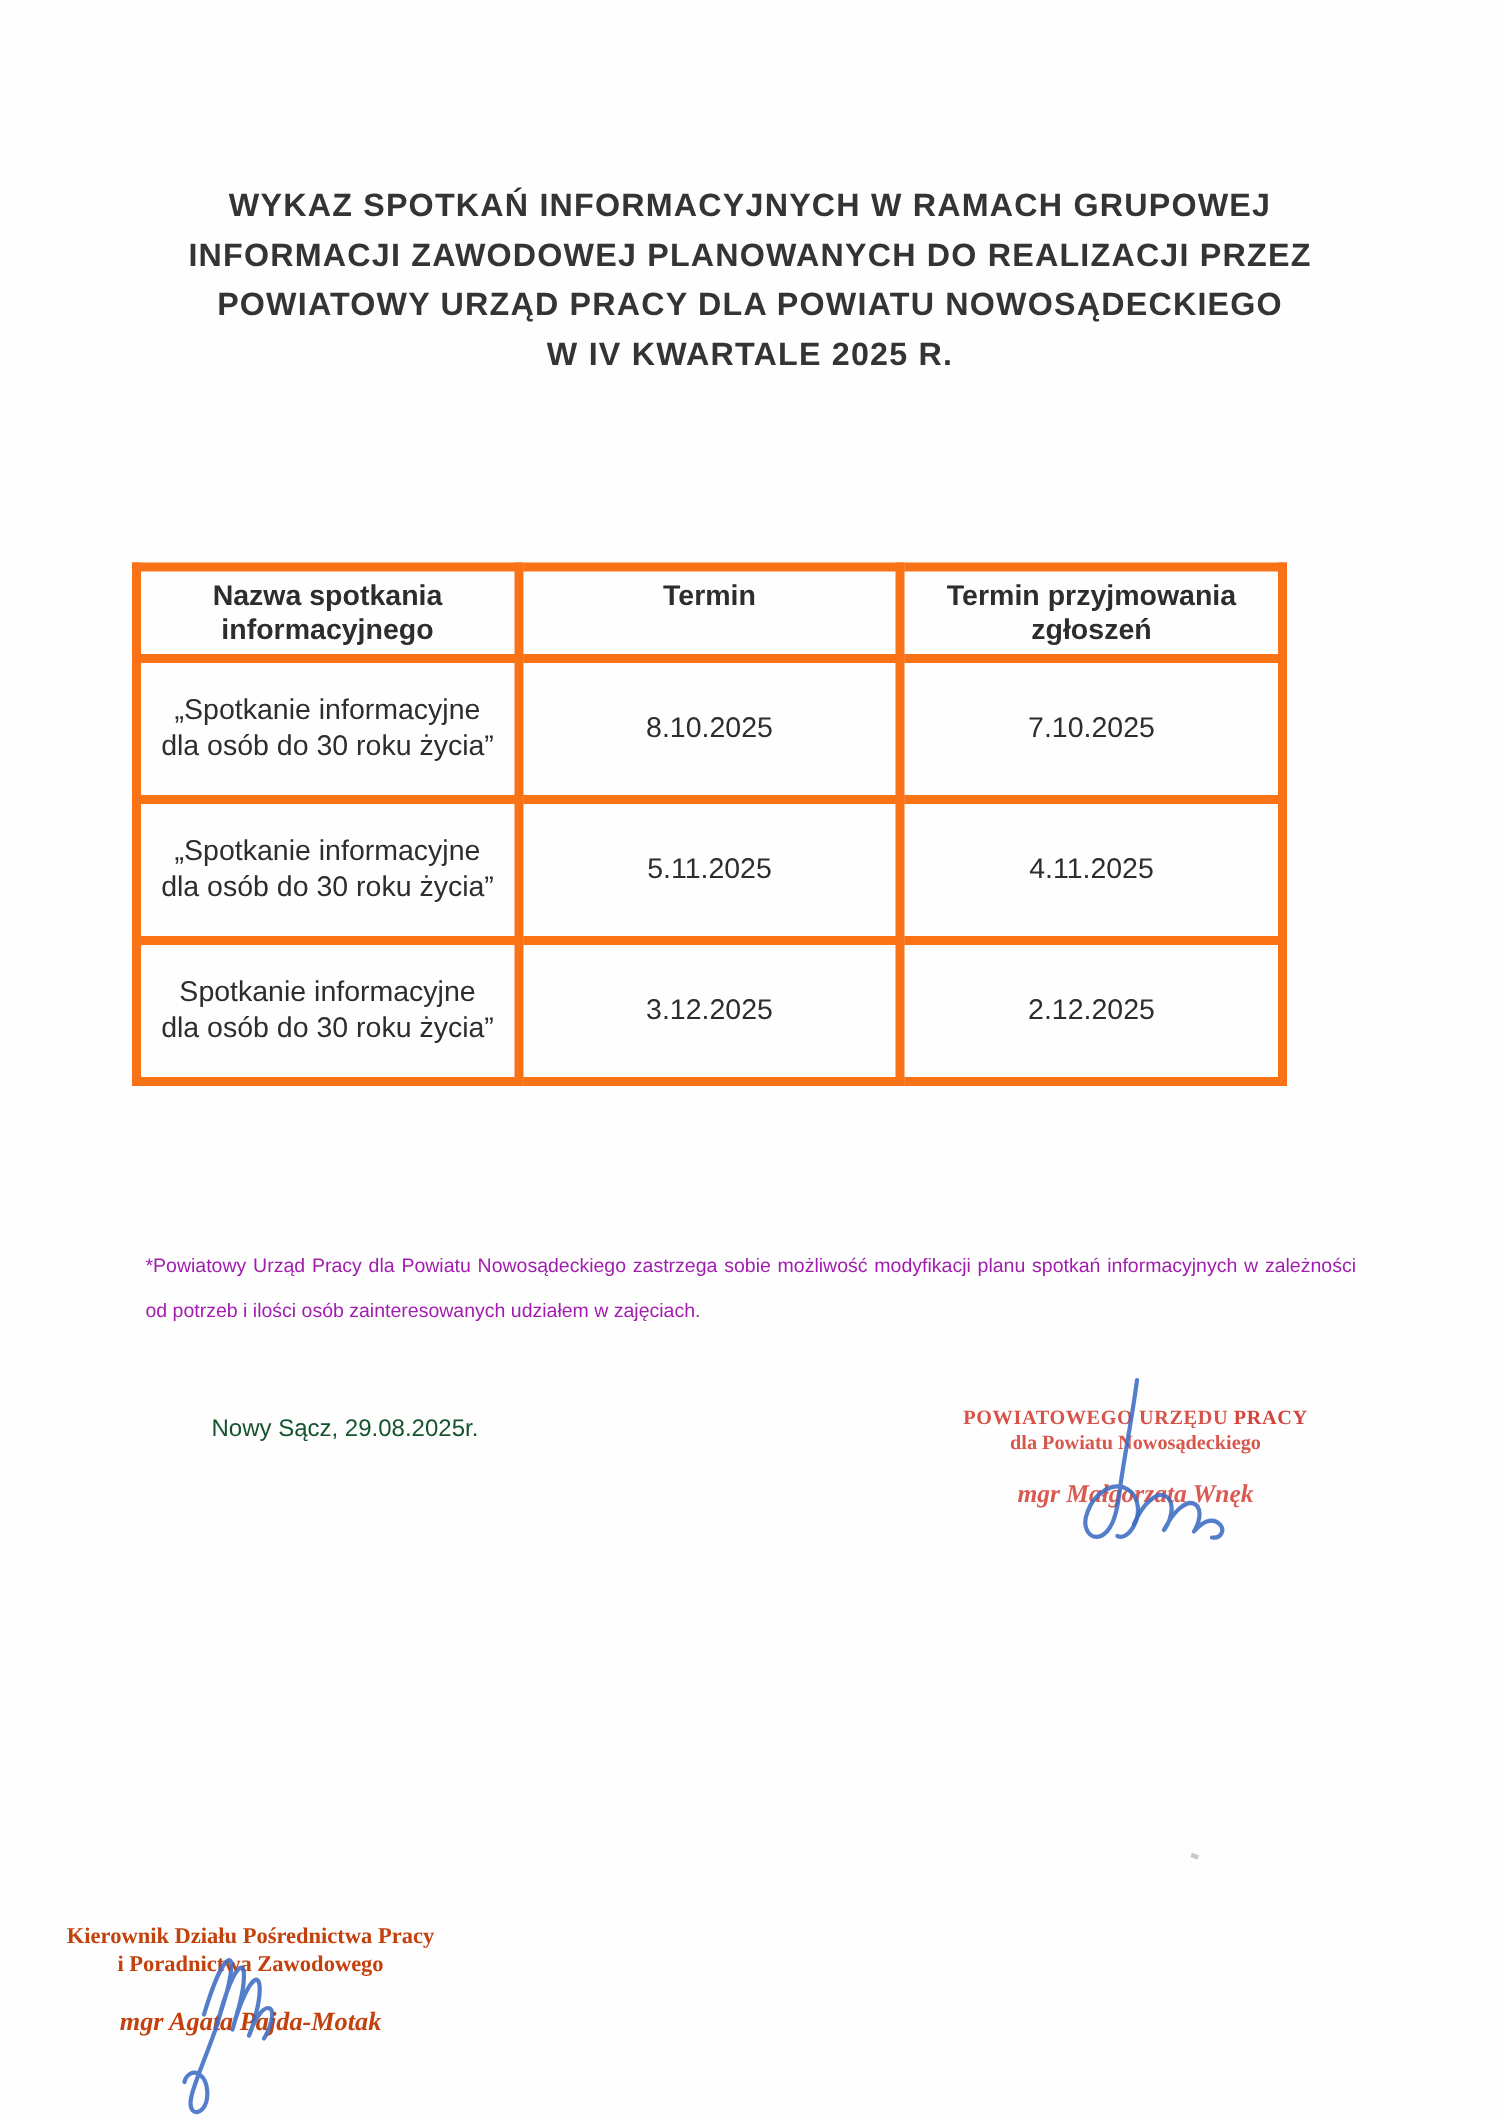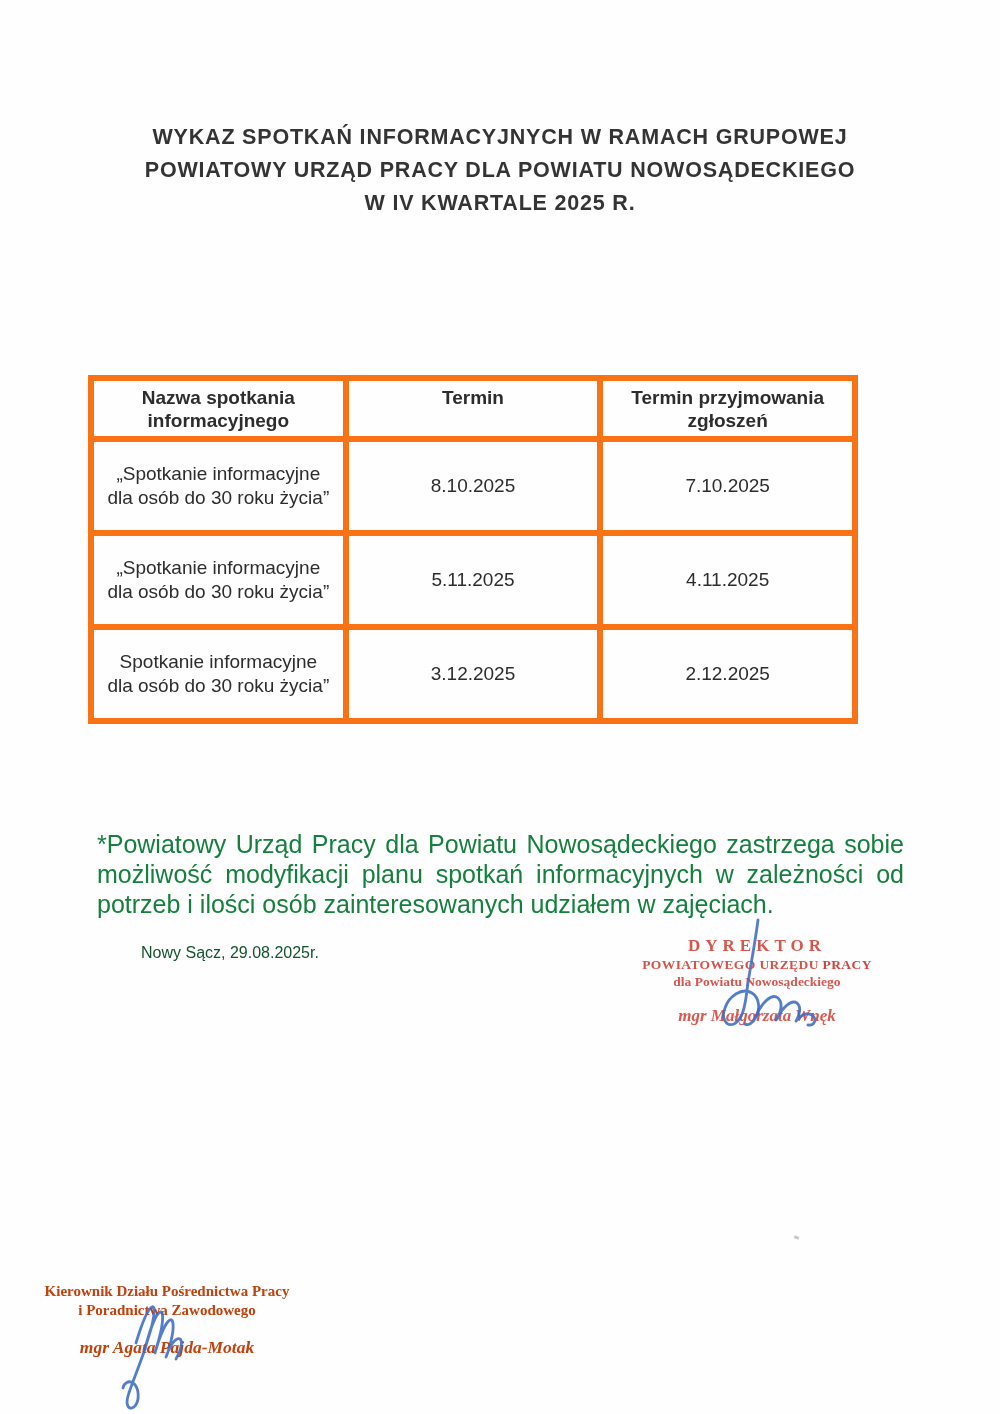--- a/index.html
+++ b/index.html
@@ -57,24 +57,24 @@
     line-height: 24px;
   }
   .meetings-table col { width: 33.33%; }
 
   
   .footnote {
     position: absolute;
     top: 829px;
     left: 97px;
     width: 807px;
-    font-size: 25px;
+    font-size: 13px;
     line-height: 30px;
     text-align: justify;
-    color: #15803d;
+    color: #a21caf;
   }
   .dateline {
     position: absolute;
     top: 944px;
     left: 98px;
     font-size: 16px;
     color: #14532d;
     margin-left: 43px;
   }
 
@@ -160,20 +160,21 @@
     transform: rotate(20deg);
   }
 </style>
 </head>
 <body>
 
 <div class="page">
 
   <div class="title-block">
     <div>WYKAZ SPOTKAŃ INFORMACYJNYCH W RAMACH GRUPOWEJ</div>
+    <div>INFORMACJI ZAWODOWEJ PLANOWANYCH DO REALIZACJI PRZEZ</div>
     <div>POWIATOWY URZĄD PRACY DLA POWIATU NOWOSĄDECKIEGO</div>
     <div>W IV KWARTALE 2025 R.</div>
   </div>
 
   <table class="meetings-table">
     <colgroup>
         <col>
         <col>
         <col>
       </colgroup>
@@ -210,21 +211,20 @@
         <td>2.12.2025</td>
       </tr>
     </tbody>
   </table>
 
   <div class="footnote">*Powiatowy Urząd Pracy dla Powiatu Nowosądeckiego zastrzega sobie możliwość modyfikacji planu spotkań informacyjnych w zależności od potrzeb i ilości osób zainteresowanych udziałem w zajęciach.</div>
 
   <div class="dateline">Nowy Sącz, 29.08.2025r.</div>
 
   <div class="stamp stamp-director">
-    <div class="s-title">DYREKTOR</div>
     <div class="s-org"><span>POWIATOWEGO URZĘDU </span><span class="org-bold">PRACY</span></div>
     <div class="s-region">dla Powiatu Nowosądeckiego</div>
     <div class="s-signee">mgr Małgorzata Wnęk</div>
   </div>
 
   <svg class="sig sig-director" width="140" height="122" viewBox="0 0 140 122">
     <path d="M66 4 C63 28 58 52 55 74 C53 92 50 104 42 108 C34 111 29 102 33 92 C37 80 50 71 60 77 C68 82 68 94 64 101 C61 107 56 110 53 108"></path>
     <path d="M64 100 C70 86 80 77 86 82 C92 87 88 99 84 104 C90 92 99 83 105 87 C110 91 107 100 104 105 C109 99 116 95 121 100 C125 104 122 110 116 109"></path>
   </svg>
 

